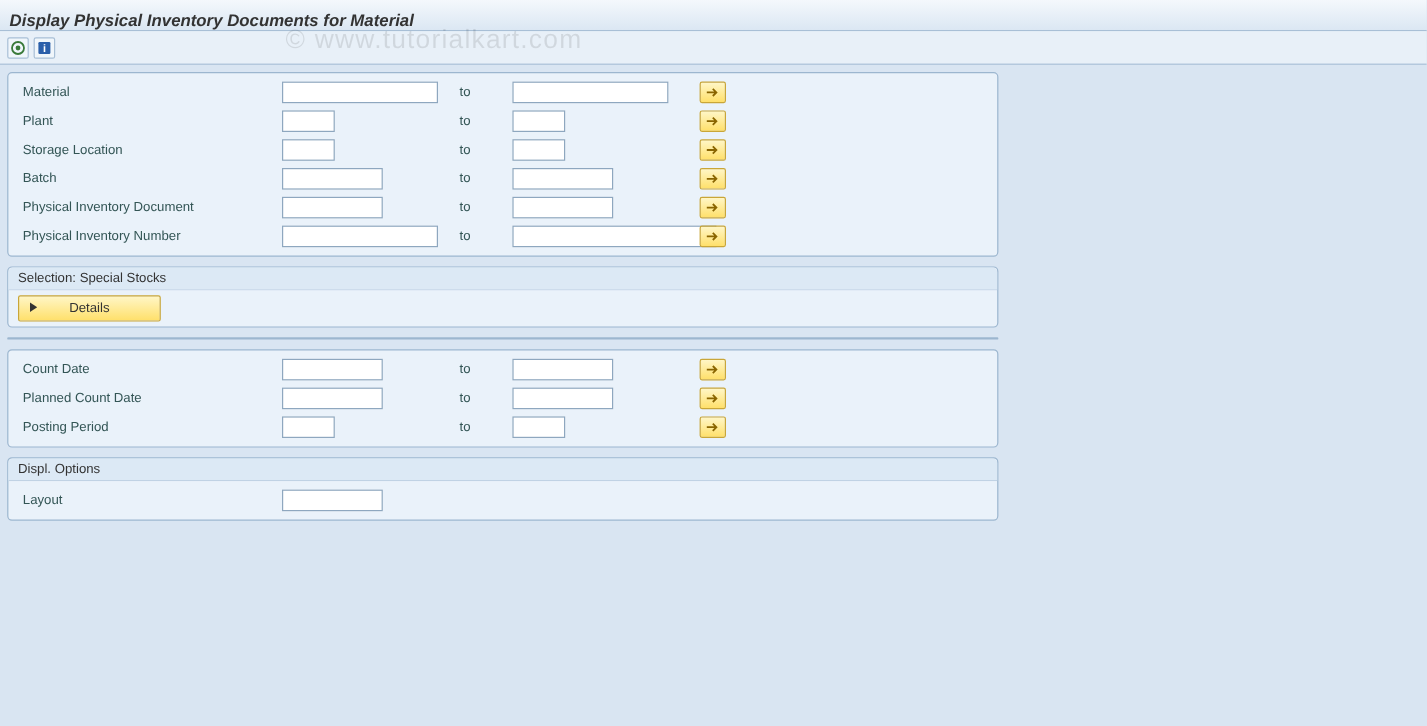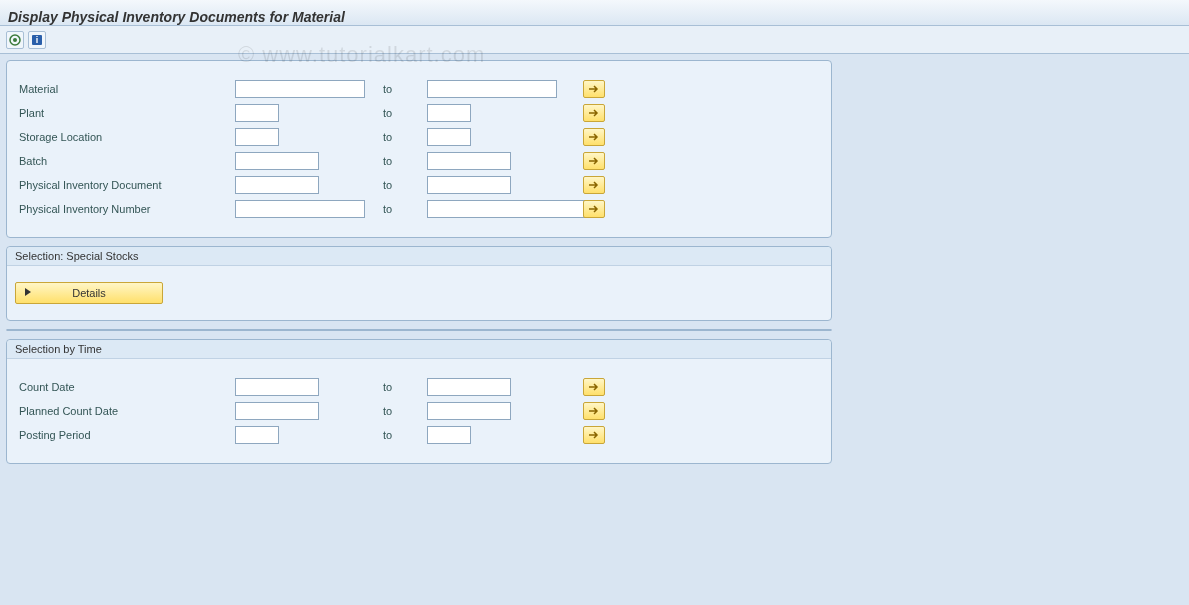--- a/index.html
+++ b/index.html
@@ -55,21 +55,21 @@
     }
     .group-title {
       background: #dce9f5;
       border-bottom: 1px solid #c0d2e4;
       padding: 3px 8px;
       font-size: 11px;
       color: #333;
       border-radius: 4px 4px 0 0;
     }
     .group-body {
-      padding: 16px 8px;
+      padding: 4px 8px;
     }
     .row {
       display: flex;
       align-items: center;
       height: 24px;
     }
     .label-col {
       width: 220px;
       color: #355;
       padding-left: 4px;
@@ -100,37 +100,37 @@
       border-radius: 2px;
       display: inline-flex;
       align-items: center;
       justify-content: center;
       cursor: pointer;
     }
     .yellow-btn {
       display: inline-flex;
       align-items: center;
       justify-content: center;
-      width: 148px;
+      width: 119px;
       height: 22px;
       background: linear-gradient(to bottom,#fff6c6,#ffe06b);
       border: 1px solid #c9a638;
       border-radius: 2px;
       cursor: pointer;
       color: #333;
       gap: 8px;
       position: relative;
     }
     .yellow-btn .tri {
       position: absolute;
       left: 8px;
     }
     .watermark {
       position: absolute;
-      top: 42px;
+      top: 20px;
       left: 238px;
       color: rgba(0,0,0,0.10);
       font-size: 22px;
       letter-spacing: 1px;
       pointer-events: none;
       font-family: Arial, sans-serif;
     }
   </style>
 </head>
 <body>
@@ -241,21 +241,20 @@
             </svg></span>
         <span>Details</span>
       </span>
     </div>
   </div>
 
   <div class="group">
   </div>
 
   <div class="group">
-    <div class="group-title">Selection by Time</div>
     <div class="group-body">
       <div class="row">
         <div class="label-col">Count Date</div>
         <div class="field1-col"><input class="inp inp-m" style=""></div>
         <div class="to-col">to</div>
         <div class="field2-col"><input class="inp inp-m" style=""></div>
         <div class="btn-col"><span class="multi-btn">
               <svg width="12" height="10" viewBox="0 0 12 10">
                 <path d="M1 5h7M6 2l3 3-3 3" fill="none" stroke="#8a6500" stroke-width="1.5"></path>
               </svg>
@@ -279,14 +278,23 @@
         <div class="field2-col"><input class="inp inp-s" style=""></div>
         <div class="btn-col"><span class="multi-btn">
               <svg width="12" height="10" viewBox="0 0 12 10">
                 <path d="M1 5h7M6 2l3 3-3 3" fill="none" stroke="#8a6500" stroke-width="1.5"></path>
               </svg>
             </span></div>
       </div>
     </div>
   </div>
 
+  <div class="group">
+    <div class="group-title">Displ. Options</div>
+    <div class="group-body">
+      <div class="row">
+        <div class="label-col">Layout</div>
+        <div class="field1-col"><input class="inp inp-m" style=""></div>
+      </div>
+    </div>
+  </div>
 
 </div>
 
 </body></html>

